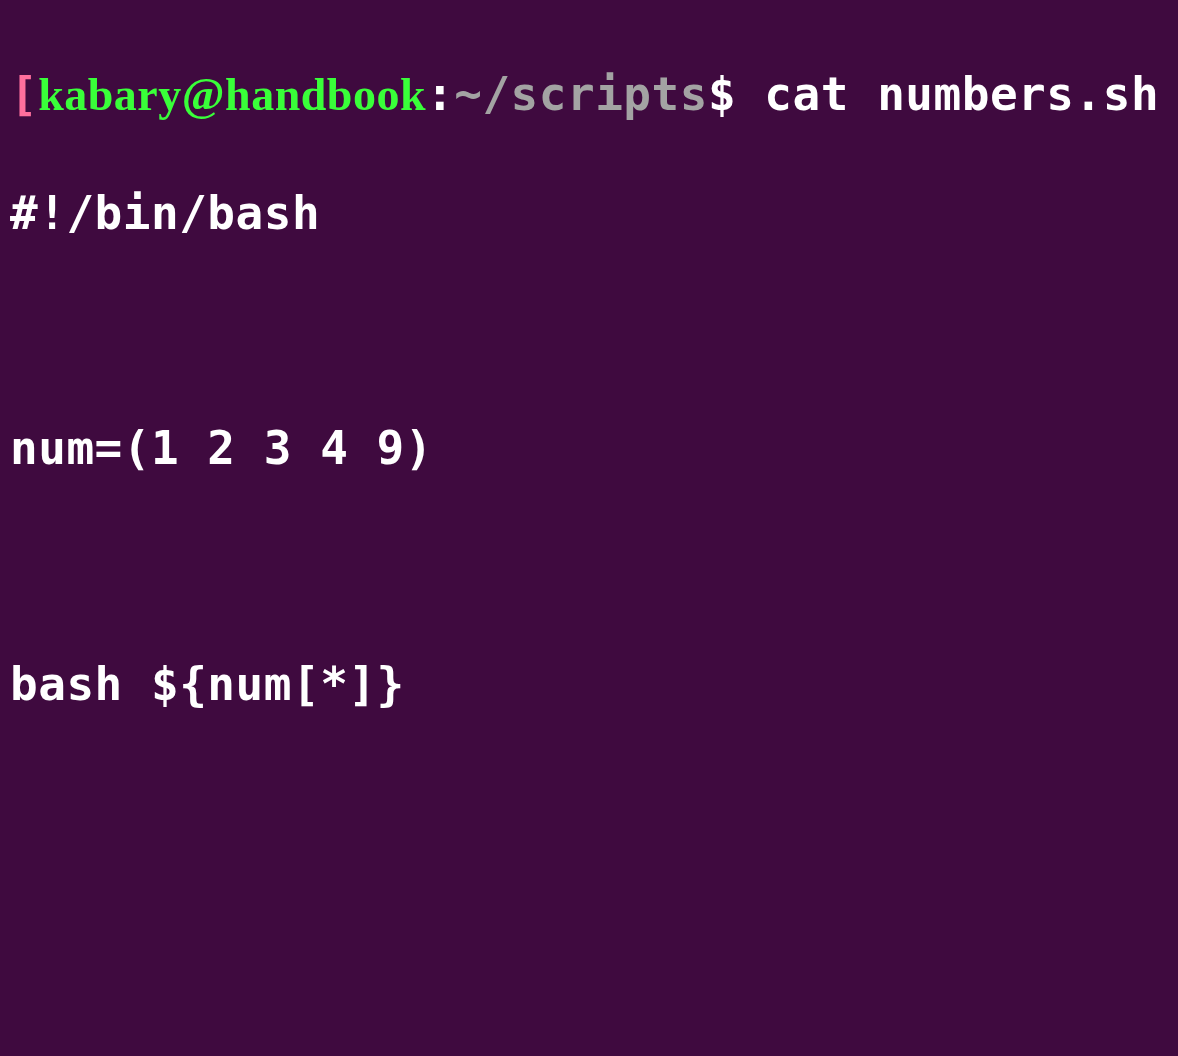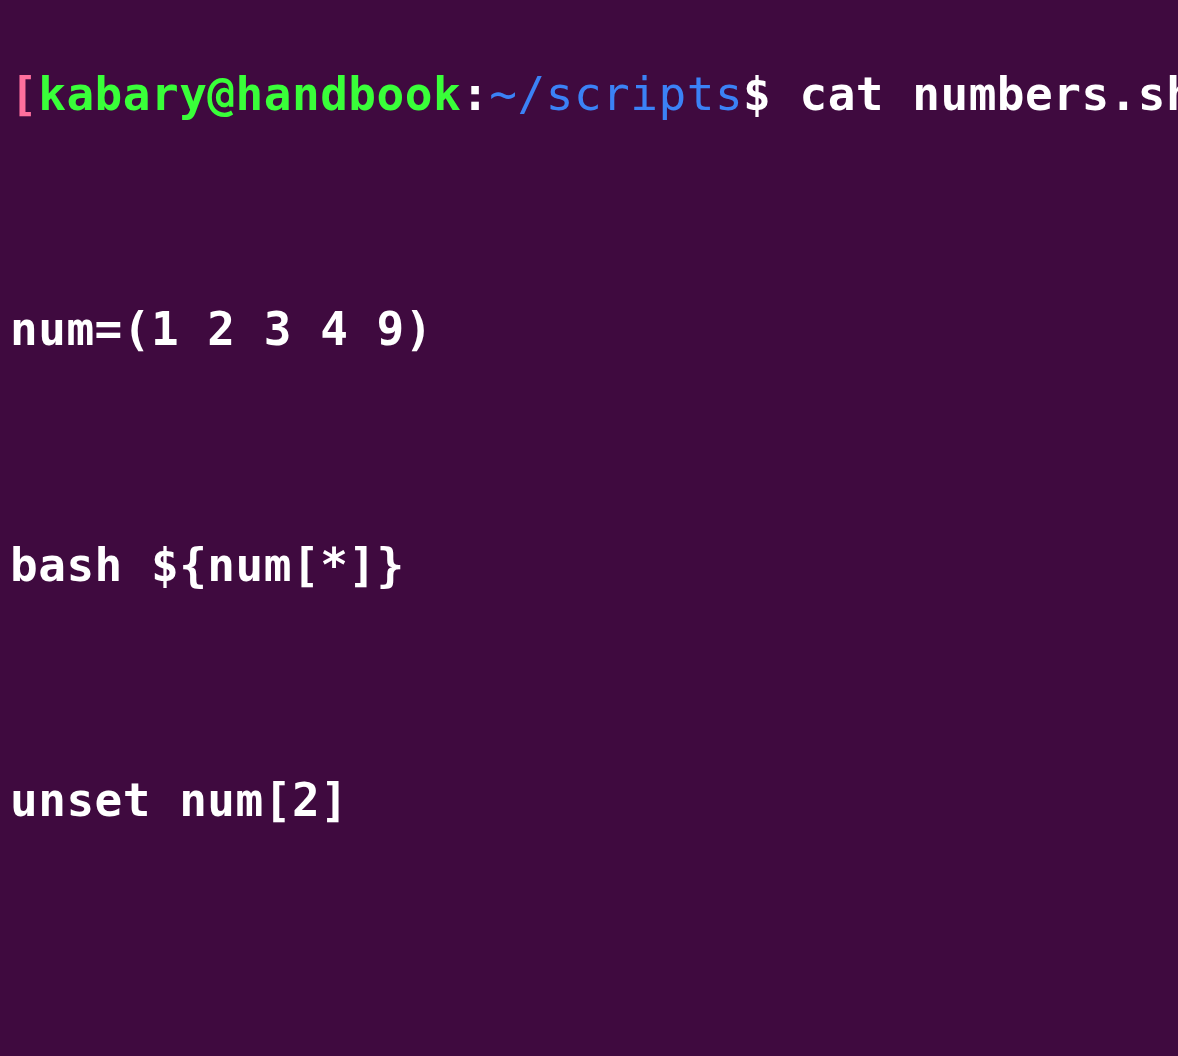--- a/index.html
+++ b/index.html
@@ -20,38 +20,38 @@
     font-size: 46px;
     line-height: 1.28;
     font-weight: 700;
     letter-spacing: 0.5px;
     color: #ffffff;
     white-space: pre;
   }
   .line { display: block; }
   .empty { display: block; height: 1.28em; }
   .bracket { color: #ff6f9d; font-weight: 700; }
-  .user    { color: #39ff39; font-weight: 700; }
+  .user    { color: #39ff39; font-weight: 700; font-family: Liberation Serif, serif; }
   .colon   { color: #ffffff; font-weight: 700; }
-  .path    { color: #3b82f6; font-weight: 400; }
+  .path    { color: #a3a3a3; font-weight: 700; }
   .dollar  { color: #ffffff; font-weight: 700; }
   .cmd     { color: #ffffff; font-weight: 700; }
   .out     { color: #ffffff; font-weight: 700; }
 </style>
 </head>
 <body>
 
 <div class="terminal">
 <span class="line"><span class="bracket">[</span><span class="user">kabary@handbook</span><span class="colon">:</span><span class="path">~/scripts</span><span class="dollar">$</span><span class="cmd"> </span><span class="cmd">cat numbers.sh</span></span>
+<span class="line out">#!/bin/bash</span>
 <span class="empty"></span>
 <span class="line out">num=(1 2 3 4 9)</span>
 <span class="empty"></span>
 <span class="line out">bash ${num[*]}</span>
 <span class="empty"></span>
-<span class="line out">unset num[2]</span>
 <span class="empty"></span>
 
 
 
 
 
 
 
 
 

